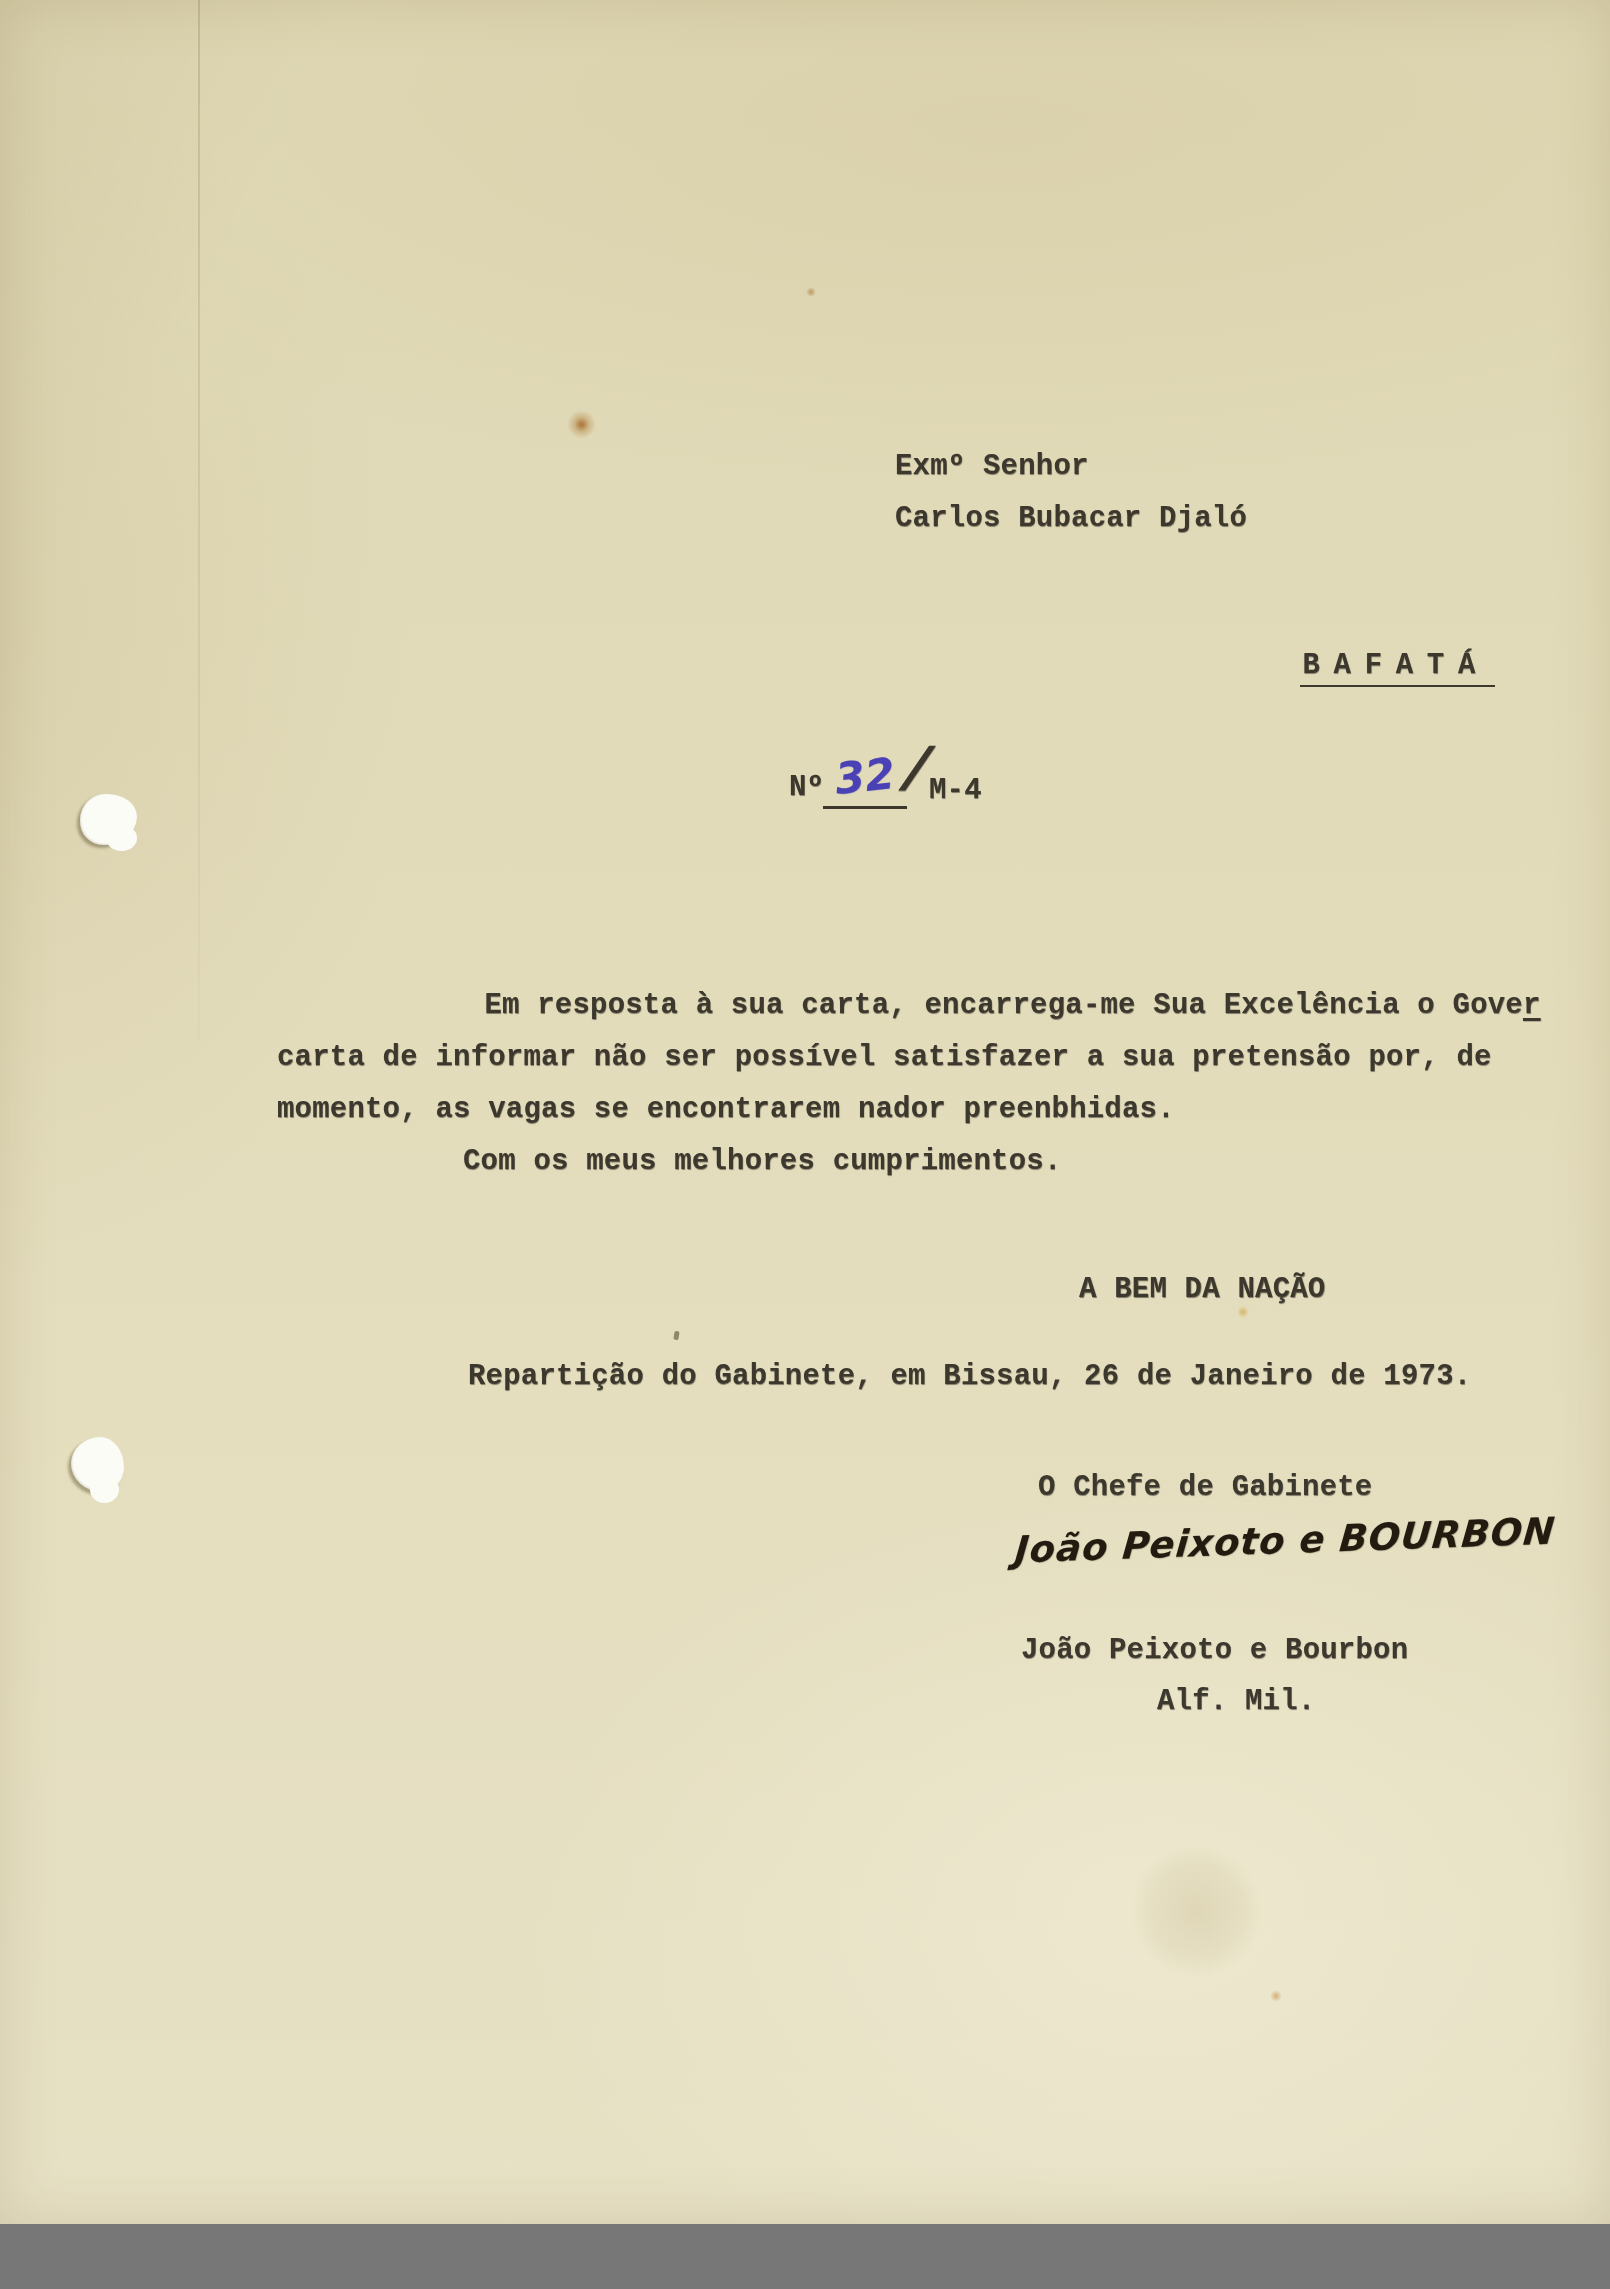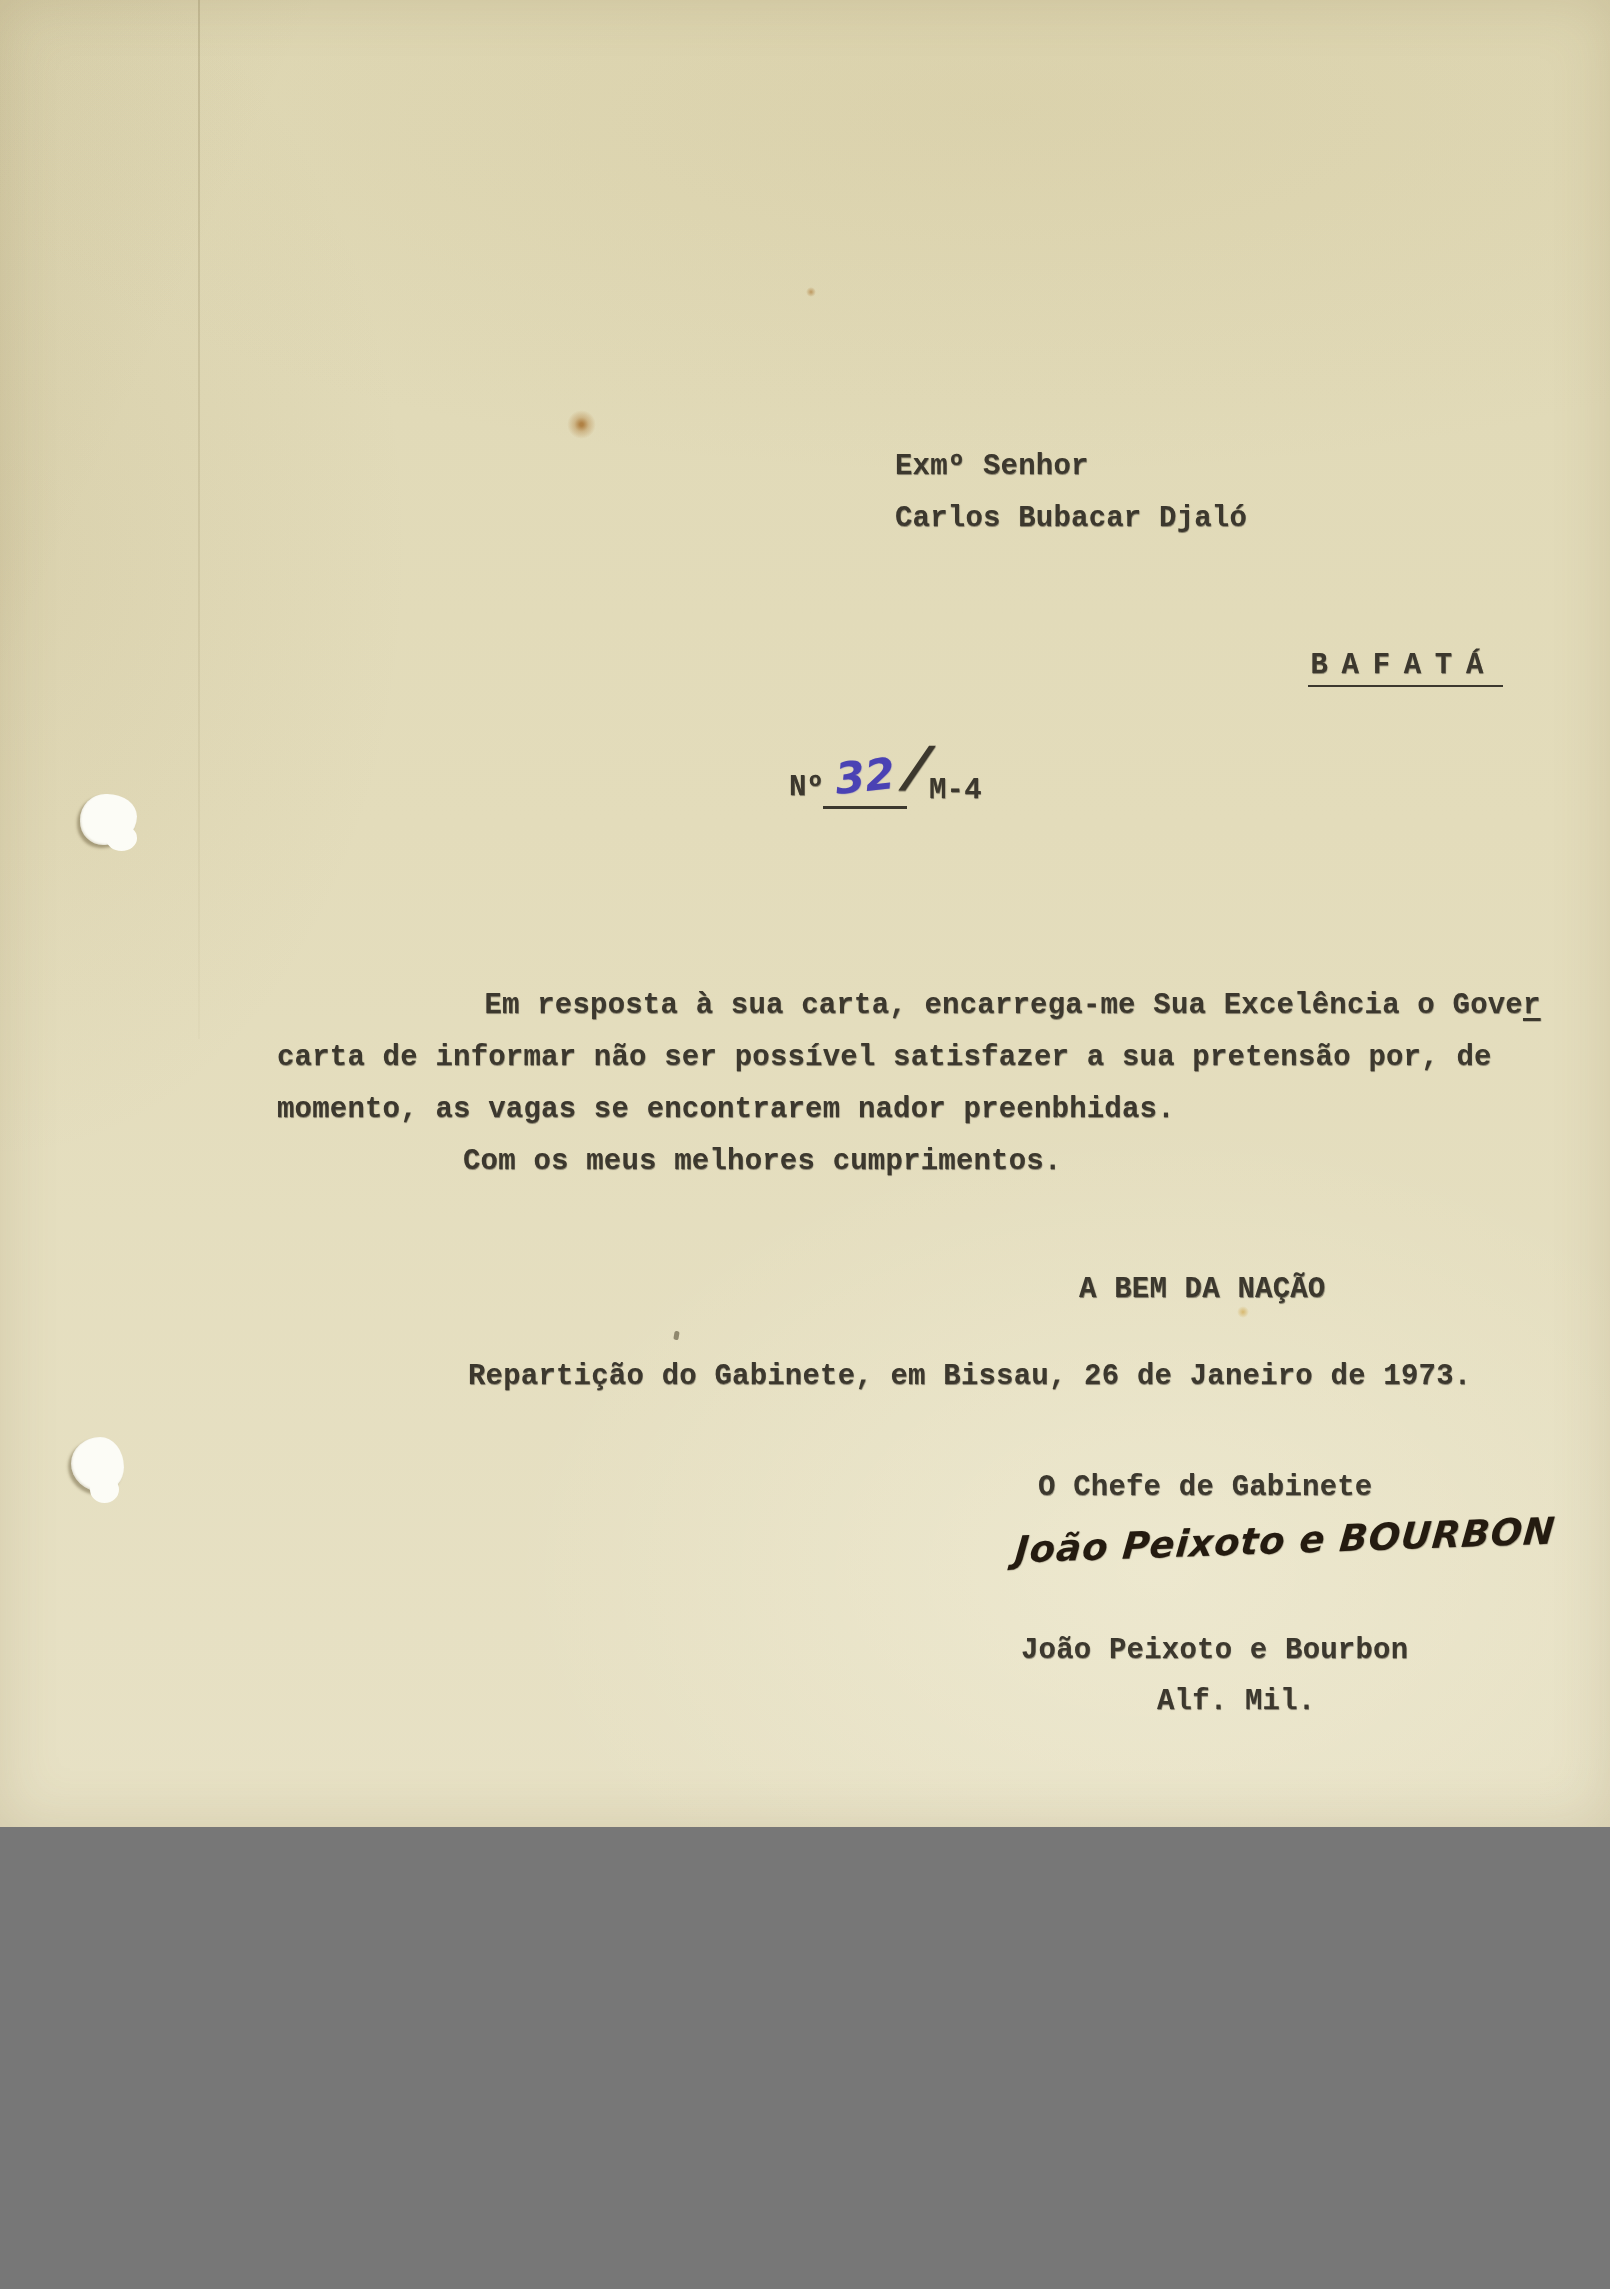--- a/index.html
+++ b/index.html
@@ -1,18 +1,18 @@
 <!DOCTYPE html>
 <html><head>
 <meta charset="utf-8">
 <style>
   html,body{margin:0;padding:0;background:#777;}
   .paper{
     position:relative;
-    width:1610px;height:1827px;
+    width:1610px;height:2224px;
     margin:0 auto;
     overflow:hidden;
     background:
       radial-gradient(ellipse 931px 637px at 72% 86%, rgba(255,253,238,0.28), transparent 70%),
       radial-gradient(ellipse 1470px 510px at 62% 6%, rgba(186,166,108,0.13), transparent 72%),
       radial-gradient(ellipse 588px 882px at 0% 30%, rgba(150,128,72,0.10), transparent 70%),
       linear-gradient(115deg, rgba(140,120,70,0.10) 0%, transparent 13%),
       linear-gradient(180deg, #dfd8b5 0%, #e3dcbb 45%, #e7e1c5 100%);
     box-shadow: inset 0 0 59px rgba(120,100,55,0.18);
     font-family:"Liberation Mono", monospace;
@@ -24,21 +24,20 @@
     font-size:29px;
     line-height:52px;
     letter-spacing:0.2px;
     white-space:pre;
     text-shadow:0.4px 0.5px 0.8px rgba(52,48,38,0.55);
   }
   .place-underlined{
     letter-spacing:13.7px;
     border-bottom:2.9px solid #3c382e;
     padding:0 5.9px 2.9px 2px;
-    margin-left:8px;
   }
   .u{ text-decoration:underline; text-underline-offset:4.9px; text-decoration-thickness:2.9px; }
   .ref-line{ position:absolute; left:823px; top:806px; width:84px; height:0;
     border-bottom:3.9px solid #3c382e; }
   .ref-slash{
     position:absolute; left:898px; top:743px;
     font-size:61px; line-height:61px;
     transform:skewX(-8deg);
     text-shadow:0.4px 0.5px 0.8px rgba(52,48,38,0.55);
   }

